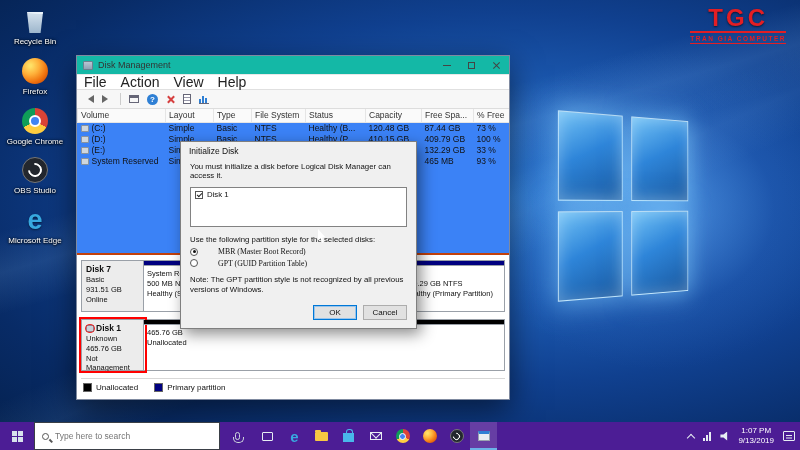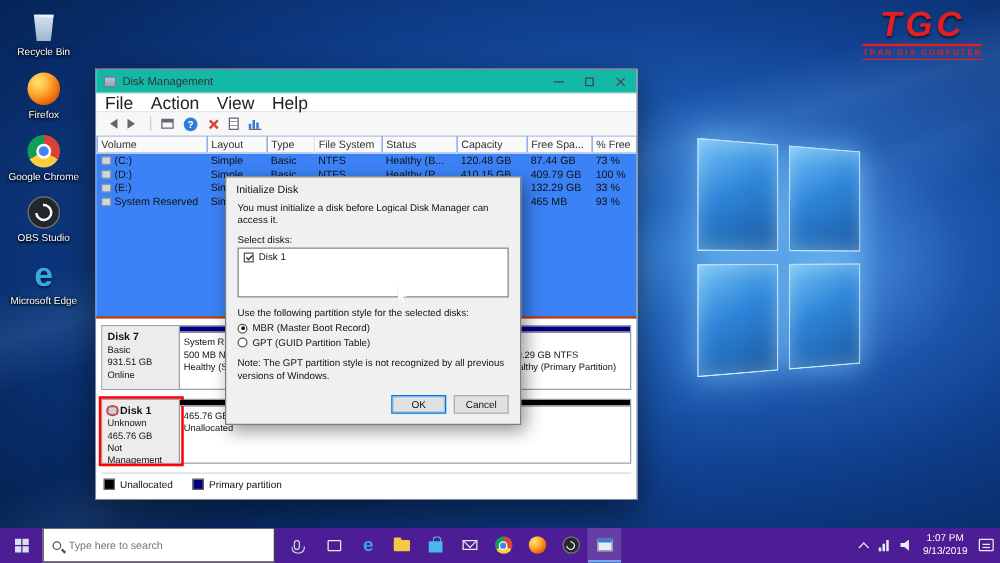--- a/index.html
+++ b/index.html
@@ -17,21 +17,21 @@
   .s2 { top:230px; transform:rotate(-24deg); opacity:.7; }
   .winlogo { position:absolute; left:552px; top:116px; width:150px; height:180px;
     transform: perspective(620px) rotateY(30deg); display:grid;
     grid-template-rows:1fr 1fr; grid-template-columns:1fr 1fr; gap:10px; }
   .pane { background: linear-gradient(155deg, #72c2f6 0%, #2e85d9 45%, #19589f 100%);
     box-shadow: 0 0 24px 4px rgba(130,205,255,.55), inset 0 0 16px rgba(255,255,255,.28);
     border:1px solid rgba(215,242,255,.85); }
 
   
   .brand { position:absolute; right:14px; top:6px; z-index:2; text-align:center; }
-  .brand-logo { color:#e31e24; font-size:28px; font-weight:bold; font-style:italic;
+  .brand-logo { color:#e31e24; font-size:24px; font-weight:bold; 
     letter-spacing:3px; line-height:1; text-shadow:0 1px 2px rgba(0,0,0,.6);
     border-bottom:2px solid #e31e24; padding-bottom:1px; }
   .brand-name { color:#e31e24; font-size:6.5px; font-weight:bold; letter-spacing:1.5px;
     margin-top:2px; border-bottom:1px solid #e31e24; padding-bottom:1px; }
 
   
   .desk-icons { position:absolute; left:6px; top:6px; width:58px; z-index:1; }
   .dicon { width:58px; margin-bottom:9px; display:flex; flex-direction:column; align-items:center; }
   .dicon .art { width:30px; height:30px; display:flex; align-items:center; justify-content:center; position:relative; }
   .dicon .lbl { margin-top:2px; font-size:8px; color:#fff; text-align:center;
@@ -125,21 +125,21 @@
   .dlg-title { height:17px; display:flex; align-items:center; padding-left:8px; font-size:8.5px; color:#111; }
   .dlg-body { padding:3px 9px 8px 9px; font-size:7.8px; color:#111; }
   .dlg-msg { margin-bottom:7px; }
   .dlg-lb { margin-bottom:2px; }
   .listbox { background:#fff; border:1px solid #828282; height:40px; padding:2px 4px; }
   .chk-row { display:flex; align-items:center; gap:4px; }
   .chk { width:8px; height:8px; background:#fff; border:1px solid #555; position:relative; flex:none; }
   .chk::after { content:""; position:absolute; left:1px; top:1.5px; width:4px; height:2px;
     border-left:1.5px solid #222; border-bottom:1.5px solid #222; transform:rotate(-45deg); }
   .style-lb { margin:8px 0 3px 0; }
-  .radio-row { display:flex; align-items:center; gap:4px; margin:2.5px 0; }
+  .radio-row { display:flex; align-items:center; gap:20px; margin:2.5px 0;font-family:Liberation Serif, serif; }
   .rad { width:8px; height:8px; border-radius:50%; background:#fff; border:1px solid #555; position:relative; flex:none; }
   .rad.sel::after { content:""; position:absolute; inset:1.5px; border-radius:50%; background:#111; }
   .dlg-note { margin-top:7px; line-height:1.35; }
   .dlg-btns { display:flex; justify-content:flex-end; gap:6px; margin-top:9px; }
   .btn { font-size:8px; padding:2px 0; width:44px; text-align:center; background:#e1e1e1;
     border:1px solid #adadad; color:#111; }
   .btn.default { border-color:#0078d7; box-shadow:inset 0 0 0 1px #9ac4ea; }
 
   
   .cursor { position:absolute; left:318px; top:229px; width:9px; height:14px; z-index:60; background:#fff;
@@ -408,21 +408,20 @@
     </div>
   </div>
 </div>
 
 <div class="dlg">
   <div class="dlg-title">
     <span>Initialize Disk</span>
   </div>
   <div class="dlg-body">
     <div class="dlg-msg">You must initialize a disk before Logical Disk Manager can access it.</div>
-    <div class="dlg-lb">Select disks:</div>
     <div class="listbox">
       <div class="chk-row">
         <span class="chk"></span>
         <span>Disk 1</span>
       </div>
     </div>
     <div class="style-lb">Use the following partition style for the selected disks:</div>
     <div class="radio-row">
       <span class="rad sel"></span>
       <span>MBR (Master Boot Record)</span>

